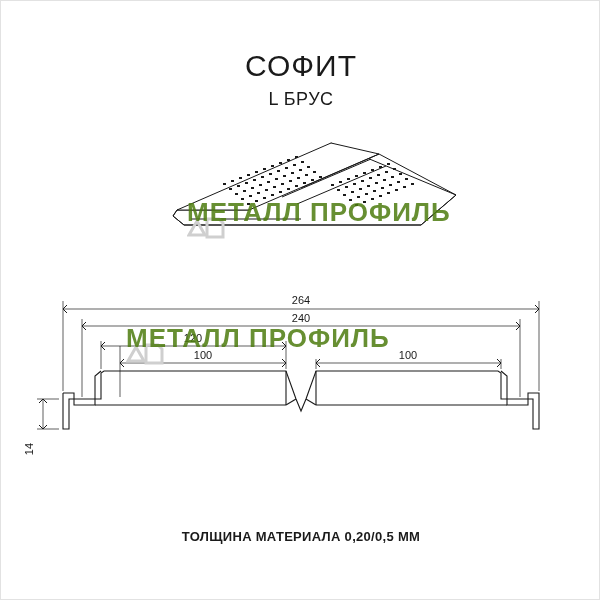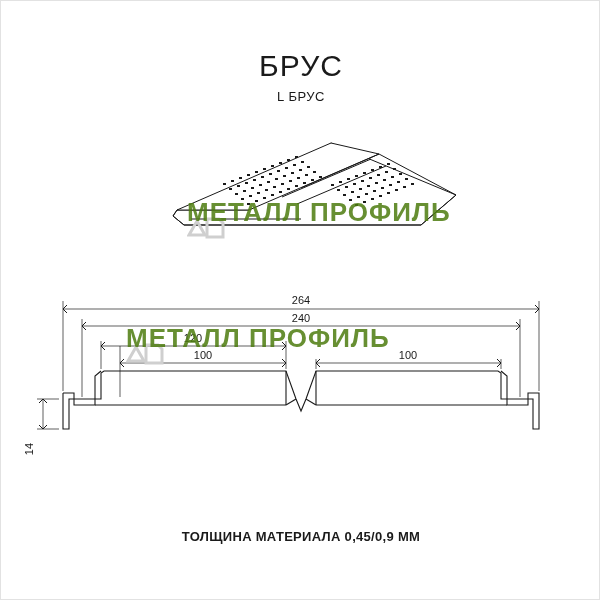--- a/index.html
+++ b/index.html
@@ -32,21 +32,21 @@
     letter-spacing: 1px;
     color: #1a1a1a;
     font-weight: normal;
   }
   .subtitle {
     position: absolute;
     top: 88px;
     left: 0;
     width: 600px;
     text-align: center;
-    font-size: 13px;
+    font-size: 18px;
     color: #1a1a1a;
     letter-spacing: 0.5px;
   }
   .footnote {
     position: absolute;
     top: 528px;
     left: 0;
     width: 600px;
     text-align: center;
     font-size: 13px;
@@ -85,21 +85,21 @@
     position: absolute;
     pointer-events: none;
     user-select: none;
   }
 </style>
 </head>
 <body>
 
 <div class="page">
 
-  <div class="title">БРУС</div>
+  <div class="title">СОФИТ</div>
   <div class="subtitle">L БРУС</div>
 
   <svg class="drawing" width="600" height="600" viewBox="0 0 600 600">
 
     <g fill="none" stroke="#1a1a1a" stroke-width="1" stroke-linejoin="round">
 
       <path d="M 330 142 L 455 194 L 420 224 L 183 224 L 172 215 L 176 209 L 248 209 Z" fill="#ffffff"></path>
 
       <path d="M 330 142 L 176 209 L 248 209 L 378 153 Z" fill="#ffffff"></path>
 
@@ -293,14 +293,14 @@
     <path d="M20 24 L20 6 L32 6 L36 10 L36 24 Z" fill="none" stroke="#cfcfcf" stroke-width="3"></path>
   </svg>
   <div class="wm wm1">МЕТАЛЛ ПРОФИЛЬ</div>
 
   <svg class="wm-logo" style="top:338px; left:125px;" width="44" height="34" viewBox="0 0 44 34">
     <path d="M2 22 L10 8 L18 22 Z" fill="none" stroke="#cfcfcf" stroke-width="3"></path>
     <path d="M20 24 L20 6 L32 6 L36 10 L36 24 Z" fill="none" stroke="#cfcfcf" stroke-width="3"></path>
   </svg>
   <div class="wm wm2">МЕТАЛЛ ПРОФИЛЬ</div>
 
-  <div class="footnote">ТОЛЩИНА МАТЕРИАЛА 0,45/0,9 ММ</div>
+  <div class="footnote">ТОЛЩИНА МАТЕРИАЛА 0,20/0,5 ММ</div>
 </div>
 
 </body></html>

